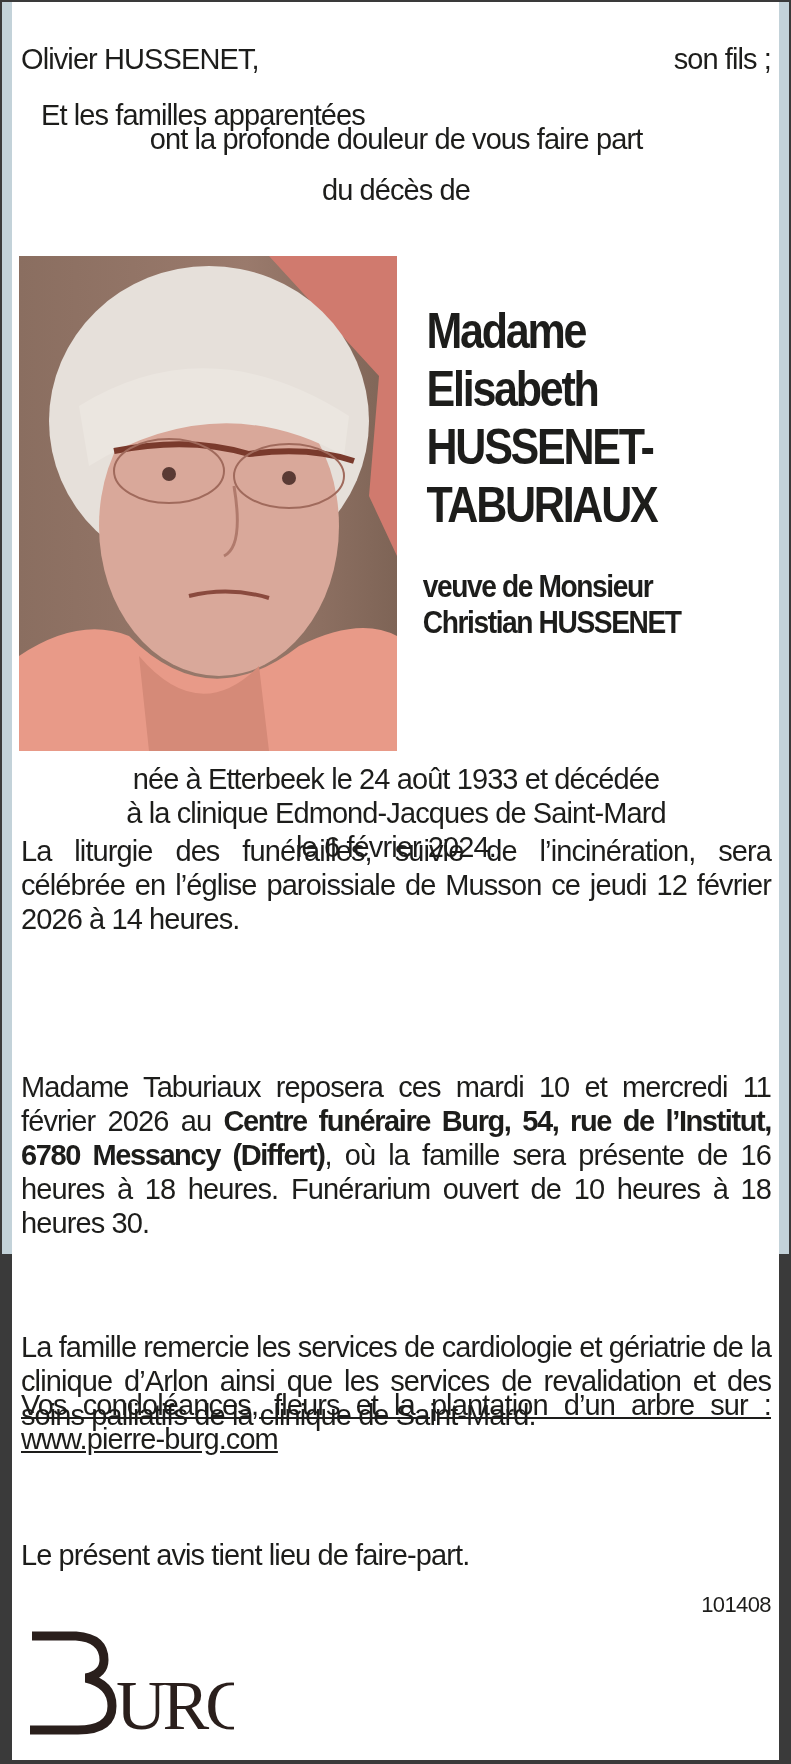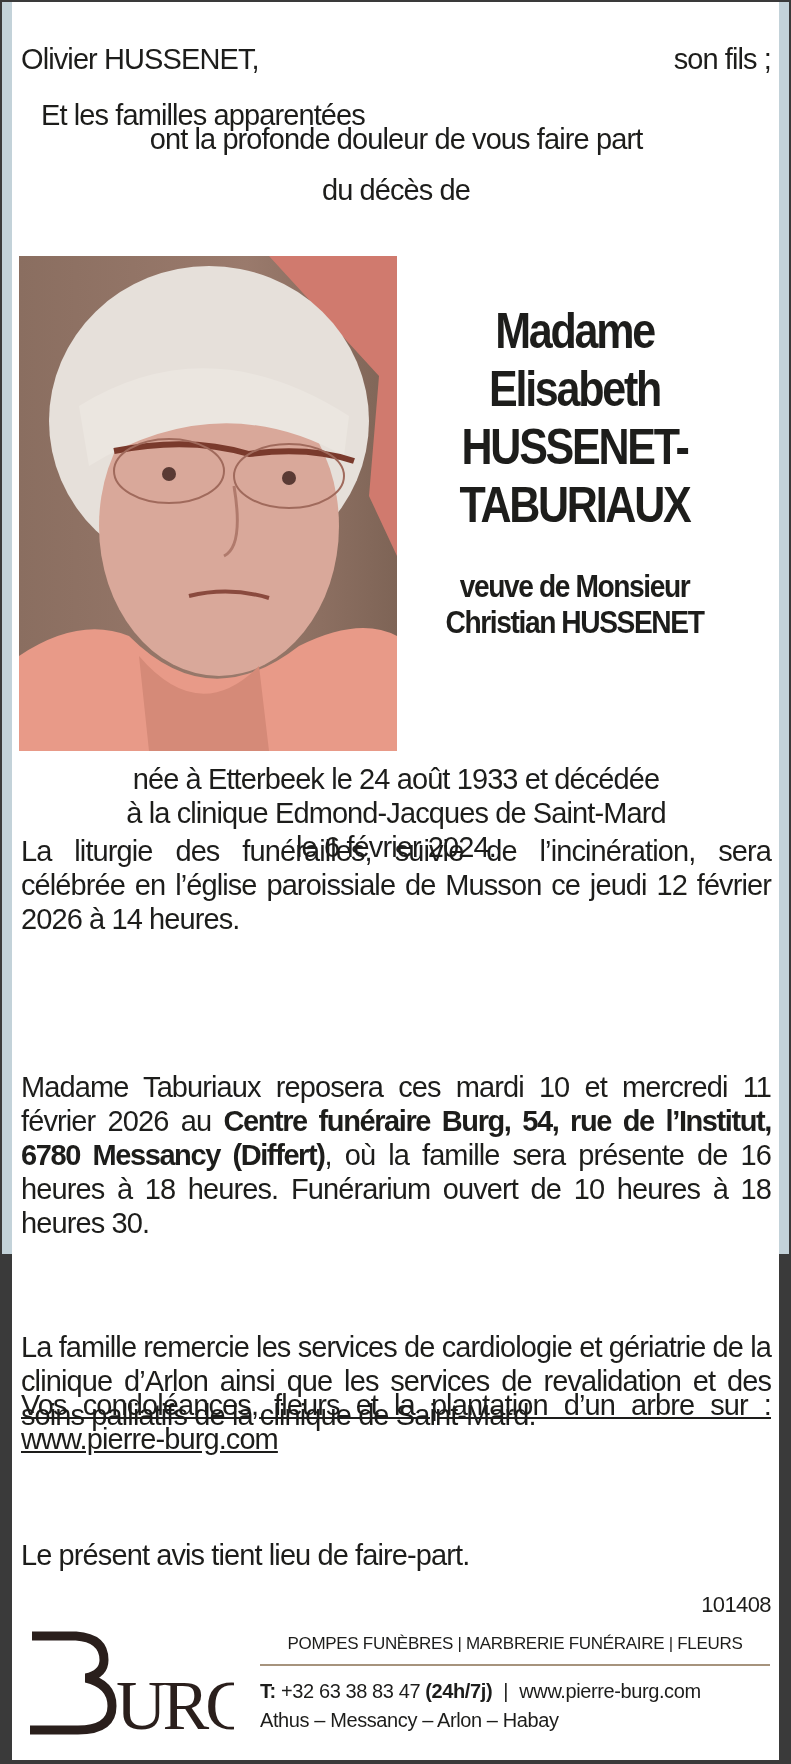--- a/index.html
+++ b/index.html
@@ -19,21 +19,21 @@
   }
   .txt { font-size: 29px; letter-spacing: -0.9px; line-height: 34px; }
   .row-between { position: absolute; left: 9px; right: 8px; display: flex; justify-content: space-between; }
   .center { position: absolute; left: 9px; right: 8px; text-align: center; }
   .just { position: absolute; left: 9px; right: 8px; text-align: justify; text-align-last: left; }
   .photo {
     position: absolute; left: 7px; top: 254px; width: 378px; height: 495px;
     overflow: hidden; background: #d07a6e;
   }
   .name-block {
-    position: absolute; left: 373px; width: 379px; top: 300px; text-align: center;
+    position: absolute; left: 388px; width: 379px; top: 300px; text-align: left;
   }
   .name-line {
     font-family: "Liberation Sans", sans-serif; font-weight: bold;
     font-size: 50px; line-height: 58px; letter-spacing: -2.6px;
     transform: scaleX(0.86); transform-origin: center;
   }
   .widow-line {
     font-weight: bold; font-size: 32px; line-height: 36px; letter-spacing: -1.6px;
     transform: scaleX(0.88); transform-origin: center;
   }
@@ -127,26 +127,15 @@
 
     <div class="logo">
       <svg width="210" height="105" viewBox="0 0 210 105">
 
         <path d="M8 6 L52 6 Q80 8 80 30 Q80 44 62 48 Q88 54 88 76 Q88 100 54 100 L6 100" fill="none" stroke="#2a1f1c" stroke-width="9" stroke-linecap="butt"></path>
         <line x1="6" y1="100" x2="60" y2="100" stroke="#2a1f1c" stroke-width="2"></line>
         <text x="92" y="99" font-family="Liberation Serif, serif" font-size="70" fill="#2a1f1c" letter-spacing="-4" transform="scale(1,1)">URG</text>
       </svg>
     </div>
 
-    <div class="footer-right">
-      <div class="services">POMPES FUNÈBRES | MARBRERIE FUNÉRAIRE | FLEURS</div>
-      <div class="rule"></div>
-      <div class="phone">
-        <b>T: </b><span>+32 63 38 83 47</span>
-        <b>(24h/7j)</b>
-        <span style="padding:0 6px;">|</span>
-        <span>www.pierre-burg.com</span>
-      </div>
-      <div class="towns">Athus – Messancy – Arlon – Habay</div>
-    </div>
 
   </div>
 </div>
 
 </body></html>

